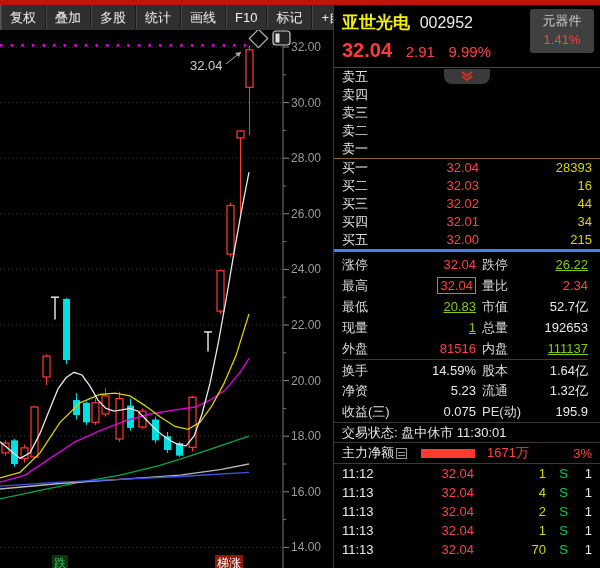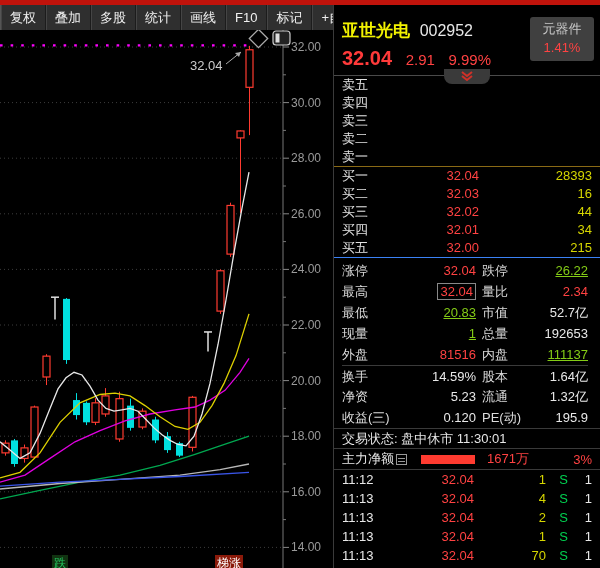--- a/index.html
+++ b/index.html
@@ -13,40 +13,40 @@
   #toolbar { display:flex; height:32px; background:#2f2f2f; border-left:1px solid #555; }
   .tbtn { flex:0 0 auto; padding:0 9px; height:25px; line-height:25px; color:#f0f0f0;
           font-size:13px; border-right:1px solid #1c1c1c; box-shadow:inset 1px 0 0 #454545;
           white-space:nowrap; cursor:default; }
   #chartwrap { position:absolute; left:0; top:25px; width:333px; height:538px; background:#000; }
   svg text { font-family:"Liberation Sans", sans-serif; }
 
   
   #panel { position:absolute; left:333px; top:5px; width:267px; height:563px;
            background:#000; border-left:1px solid #3a3a3a; font-size:13px; }
-  #phead { position:relative; height:63px; border-bottom:1px solid #4a4a4a; padding:5px 8px 0 8px;margin-top:8px; }
+  #phead { position:relative; height:63px; border-bottom:1px solid #4a4a4a; padding:5px 8px 0 8px; }
   #stockline { height:26px; line-height:26px; }
   #stockname { color:#f2f200; font-size:17px; font-weight:bold; }
   #stockcode { color:#e8e8e8; font-size:16px; margin-left:6px; }
   #priceline { height:28px; line-height:28px; }
   #lastprice { color:#ff3a3a; font-size:20px; font-weight:bold; }
   #chg, #chgpct { color:#ff4242; font-size:15px; margin-left:10px; }
   #sectorbadge { position:absolute; right:6px; top:4px; width:64px; height:44px;
                  background:#404040; border-radius:3px; text-align:center; padding-top:3px; }
   #sectorname { color:#c9c9c9; font-size:13px; display:block; }
   #sectorchg { color:#ff4242; font-size:13px; display:block; margin-top:2px; }
   #droptab { position:absolute; left:110px; top:64px; width:46px; height:15px; background:#3a3a3a;
              border-radius:0 0 8px 8px; display:flex; align-items:center; justify-content:center; z-index:5; }
 
   .obrow { display:flex; height:18px; line-height:18px; padding:0 8px; }
   .obl { width:42px; color:#e2e2e2; }
   .obp { width:95px; text-align:right; color:#ff4242; }
   .obv { flex:1; text-align:right; color:#d6d600; }
   #asks { border-bottom:1px solid #8a6a15; }
-  #bids { border-bottom:1px solid #3b82f6; }
+  #bids { border-bottom:3px solid #3b82f6; }
 
   #stats { padding:2px 12px 0 8px; }
   .strow { display:flex; height:21px; line-height:21px; }
   .sl { color:#dcdcdc; }
   .sl1 { width:58px; } .sl2 { width:52px; }
   .sv1 { width:76px; text-align:right; margin-right:6px; }
   .sv2 { flex:1; text-align:right; }
   .sep-above { border-top:1px solid #3a3a3a; }
   .c-red { color:#ff4242; } .c-green { color:#84cc16;text-decoration:underline; }
   .c-white { color:#e8e8e8; }
@@ -313,21 +313,21 @@
           <span class="sv2 c-white">1.64亿</span>
         </div>
         <div class="strow">
           <span class="sl sl1">净资</span>
           <span class="sv1 c-white">5.23</span>
           <span class="sl sl2">流通</span>
           <span class="sv2 c-white">1.32亿</span>
         </div>
         <div class="strow">
           <span class="sl sl1">收益(三)</span>
-          <span class="sv1 c-white">0.120</span>
+          <span class="sv1 c-white">0.075</span>
           <span class="sl sl2">PE(动)</span>
           <span class="sv2 c-white">195.9</span>
         </div>
       </div>
     <div id="statusrow">交易状态: 盘中休市 11:30:01</div>
     <div id="flowrow">
       <span id="flowlabel">主力净额</span>
       <span id="flowicon"></span>
       <span id="flowbar"></span>
       <span id="flowval">1671万</span>

